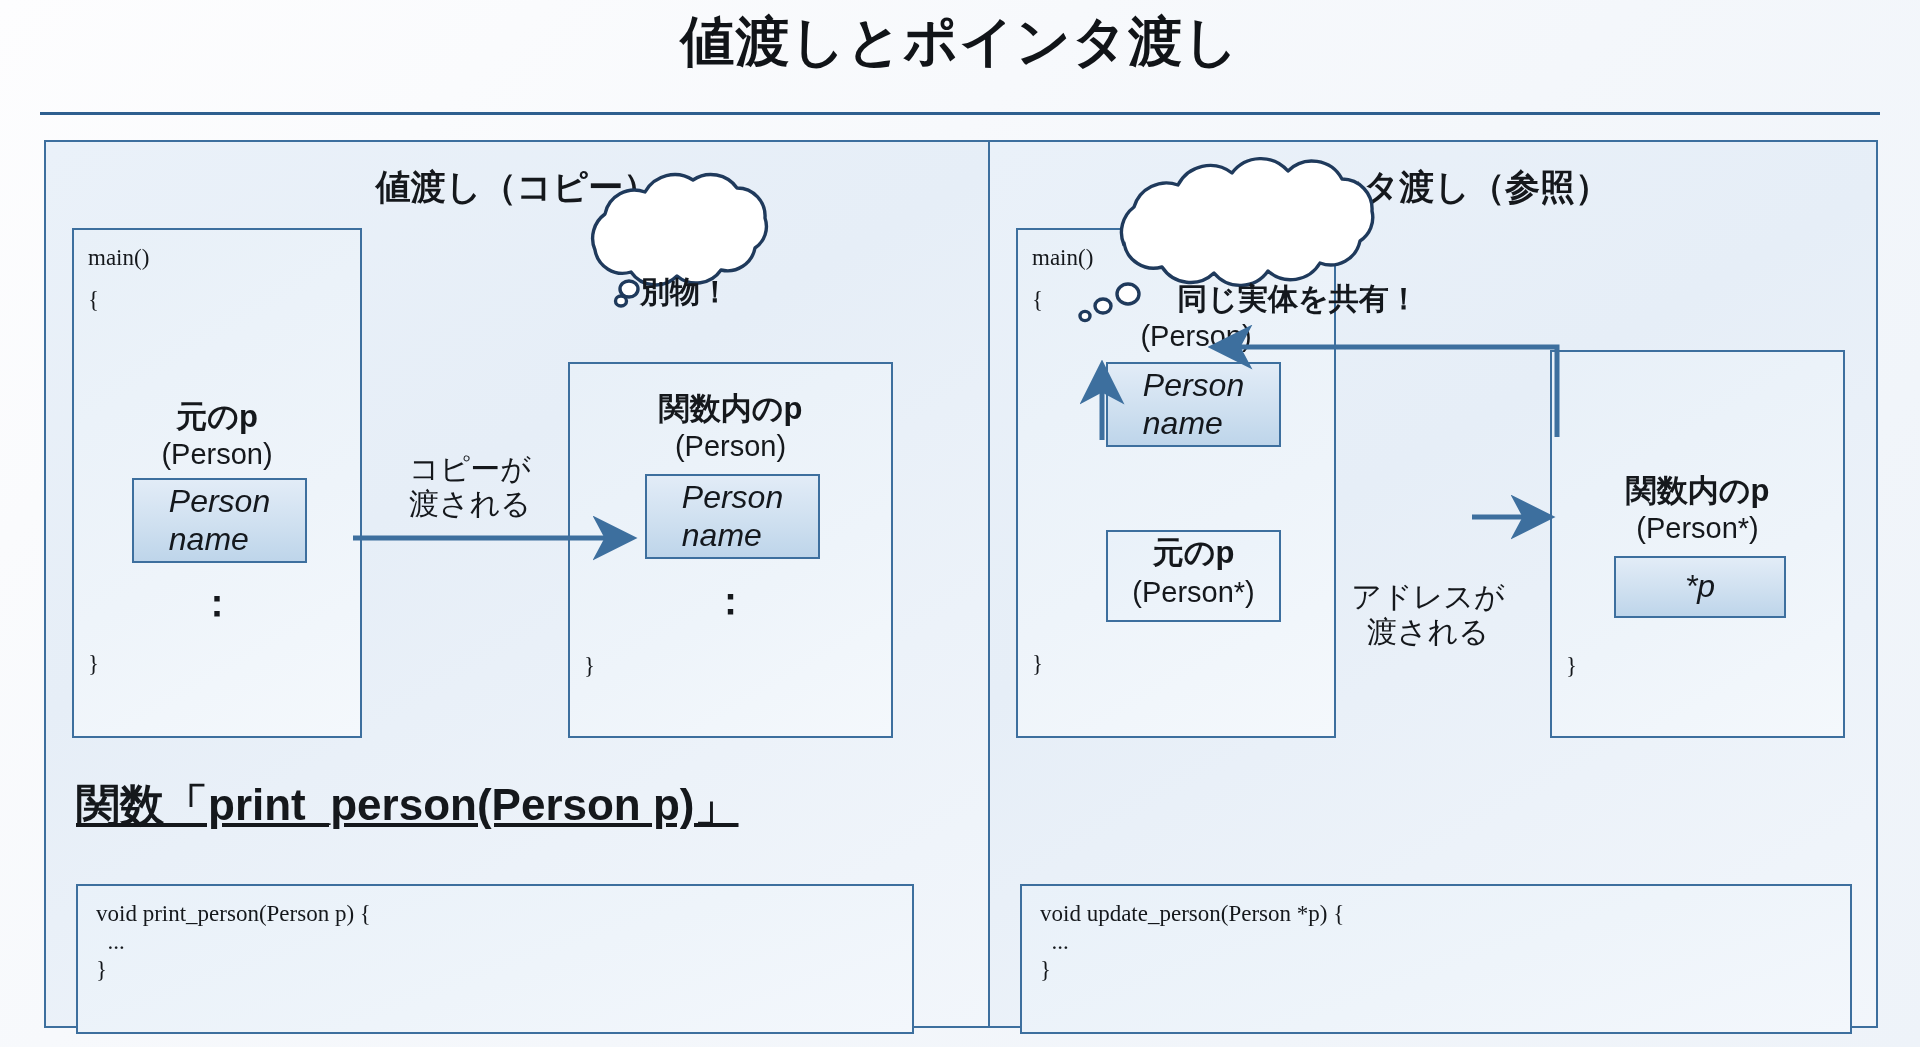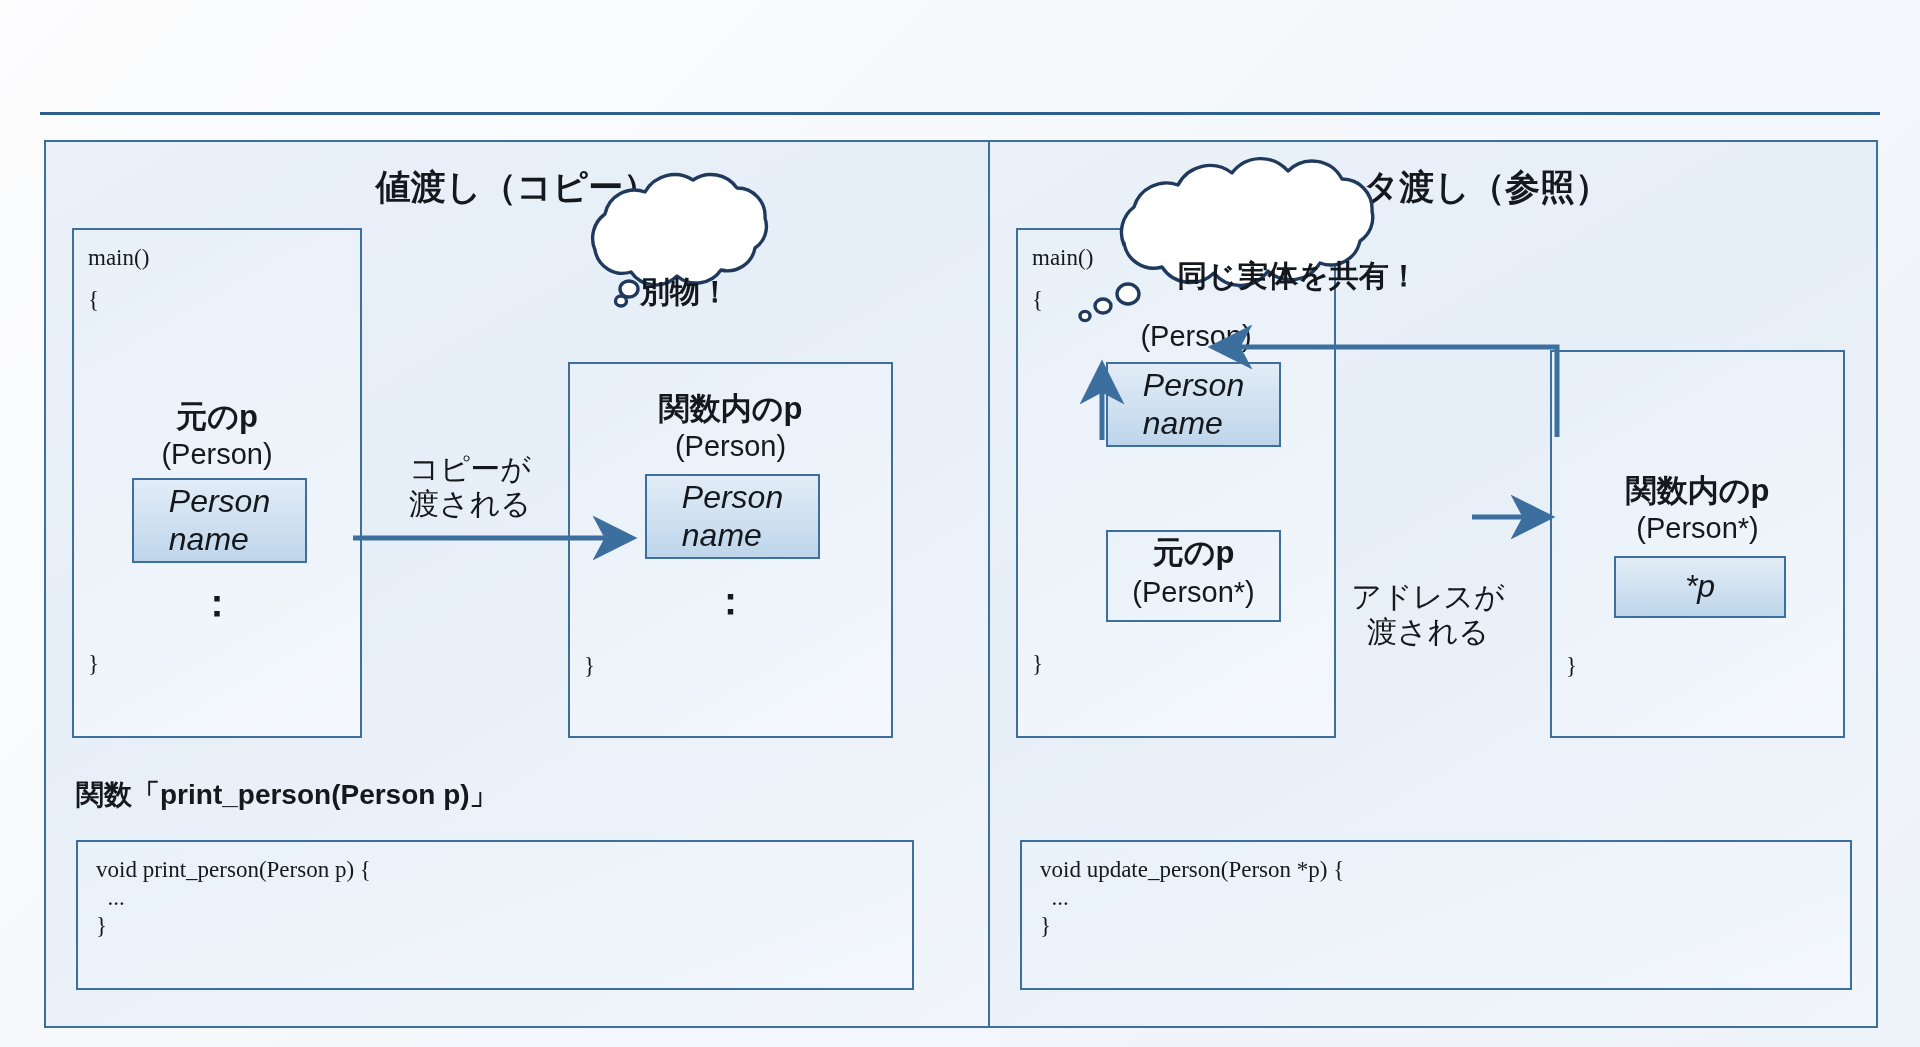--- a/index.html
+++ b/index.html
@@ -69,44 +69,47 @@
   .sbox{
     position:absolute;box-sizing:border-box;
     border:2px solid #3d6f9e;
     background:linear-gradient(150deg,#e9f1f9 0%,#eff5fb 100%);
   }
   .colon{
     position:absolute;font-size:38px;font-weight:700;color:#15181c;
     text-align:center;
   }
   .fn-caption{
-    position:absolute;font-size:28px;font-weight:700;color:#15181c;
+    position:absolute;font-size:44px;font-weight:700;color:#15181c;
     white-space:pre;
+    text-decoration:underline;
   }
   .codebox{
     position:absolute;box-sizing:border-box;
     border:2px solid #3d6f9e;
     background:linear-gradient(160deg,#e9f1f9 0%,#eef4fa 55%,#f3f7fc 100%);
     padding:14px 18px;
+    margin-top:44px;
   }
   svg.overlay{position:absolute;left:0;top:0;width:1920px;height:1047px;pointer-events:none;}
   .arrow-label{
     position:absolute;text-align:center;font-weight:400;color:#15181c;
     font-size:30px;line-height:1.16;white-space:pre-line;
   }
   .cloud-text{
     position:absolute;font-weight:700;color:#14181d;font-size:30px;
     white-space:pre;text-align:center;
   }
 </style>
 </head>
 <body>
 
 <div class="slide">
 
+  <div class="title">値渡しとポインタ渡し</div>
   <div class="title-rule"></div>
 
   <div class="panel" id="panel-left">
     <div class="panel-title">値渡し（コピー）</div>
 
     <div class="frame" style="left:26px;top:86px;width:290px;height:510px;">
       <div class="code-mono" style="position:absolute;left:14px;top:14px;">main()</div>
       <div class="code-mono" style="position:absolute;left:14px;top:56px;">{</div>
       <div class="lbl lbl-b" style="left:0;right:0;top:170px;font-size:31px;">元のp</div>
       <div class="lbl" style="left:0;right:0;top:208px;font-size:29px;">(Person)</div>
@@ -225,15 +228,15 @@
   </svg>
 
   <div class="arrow-label" style="left:372px;top:452px;width:196px;">コピーが
 渡される</div>
 
   <div class="arrow-label" style="left:1330px;top:580px;width:196px;">アドレスが
 渡される</div>
 
   <div class="cloud-text" style="left:595px;top:272px;width:180px;">別物！</div>
 
-  <div class="cloud-text" style="left:1148px;top:256px;width:300px;">同じ実体を共有！</div>
+  <div class="cloud-text" style="left:1148px;top:279px;width:300px;">同じ実体を共有！</div>
 
 </div>
 
 </body></html>

